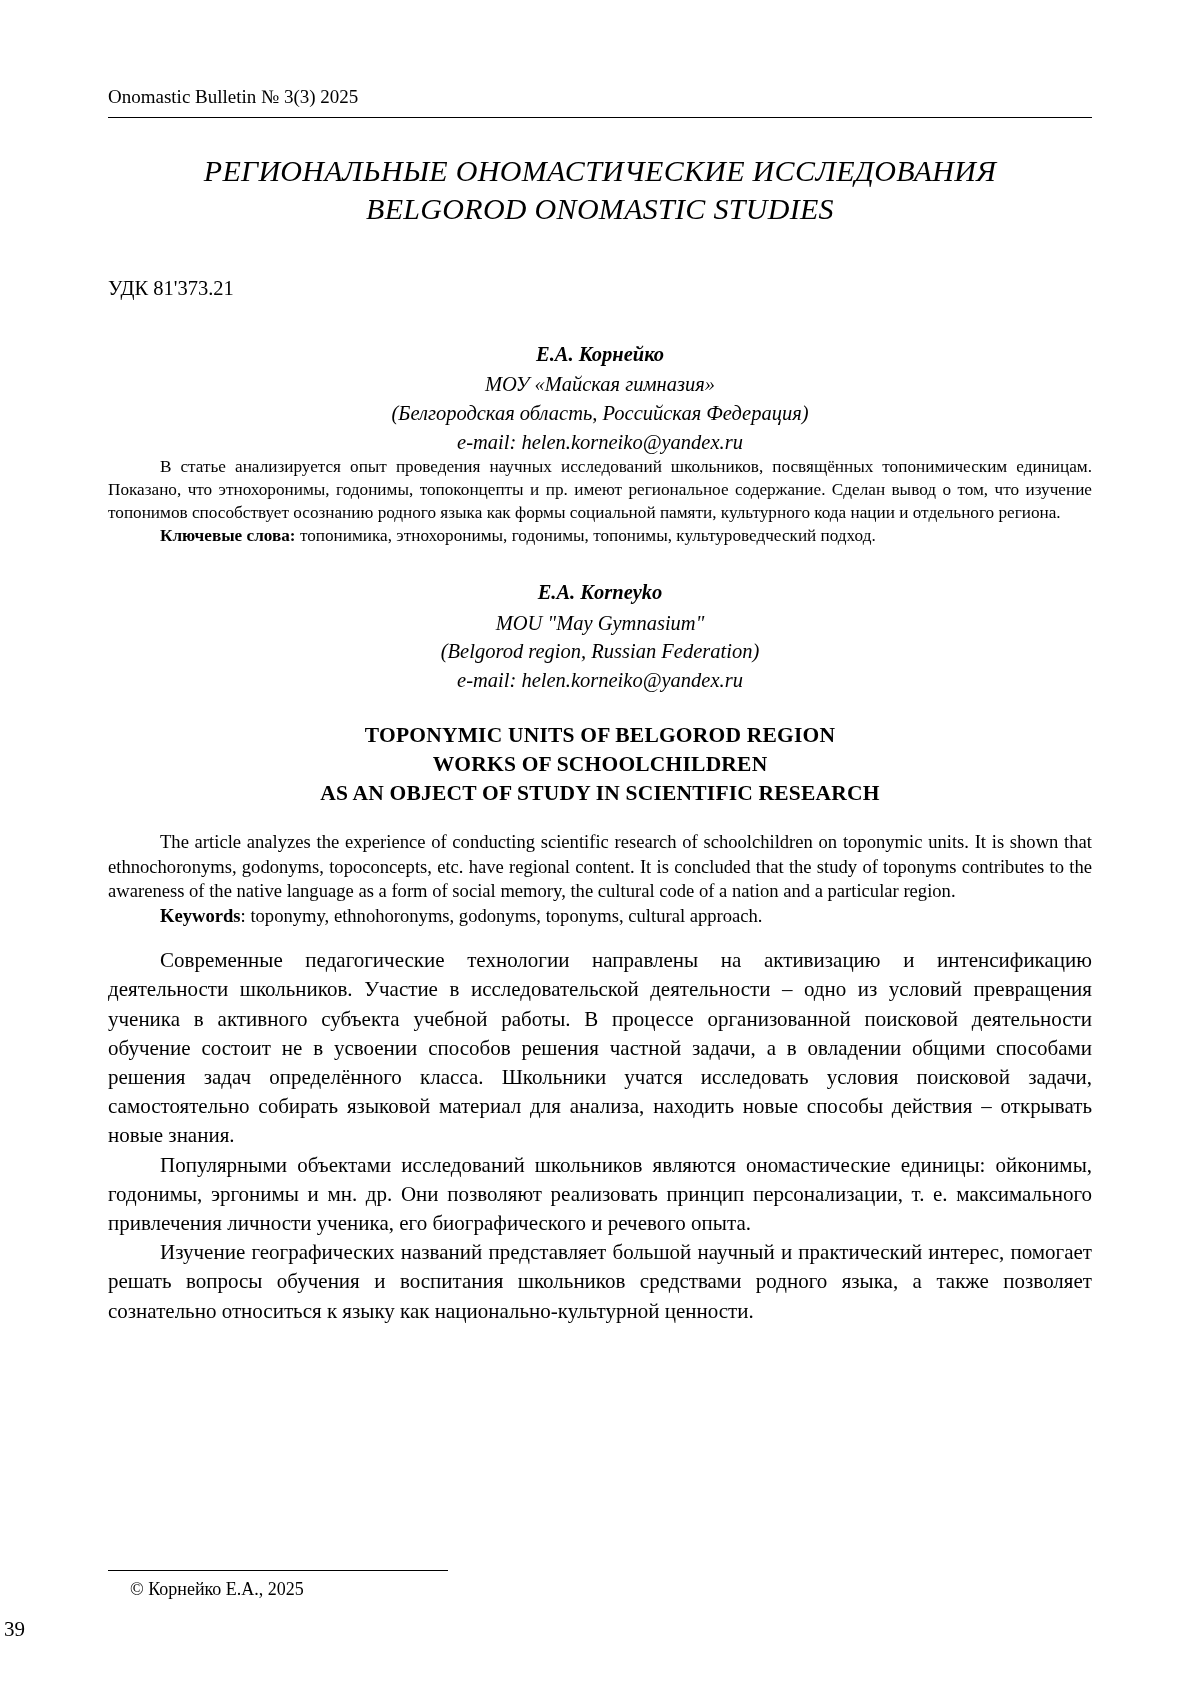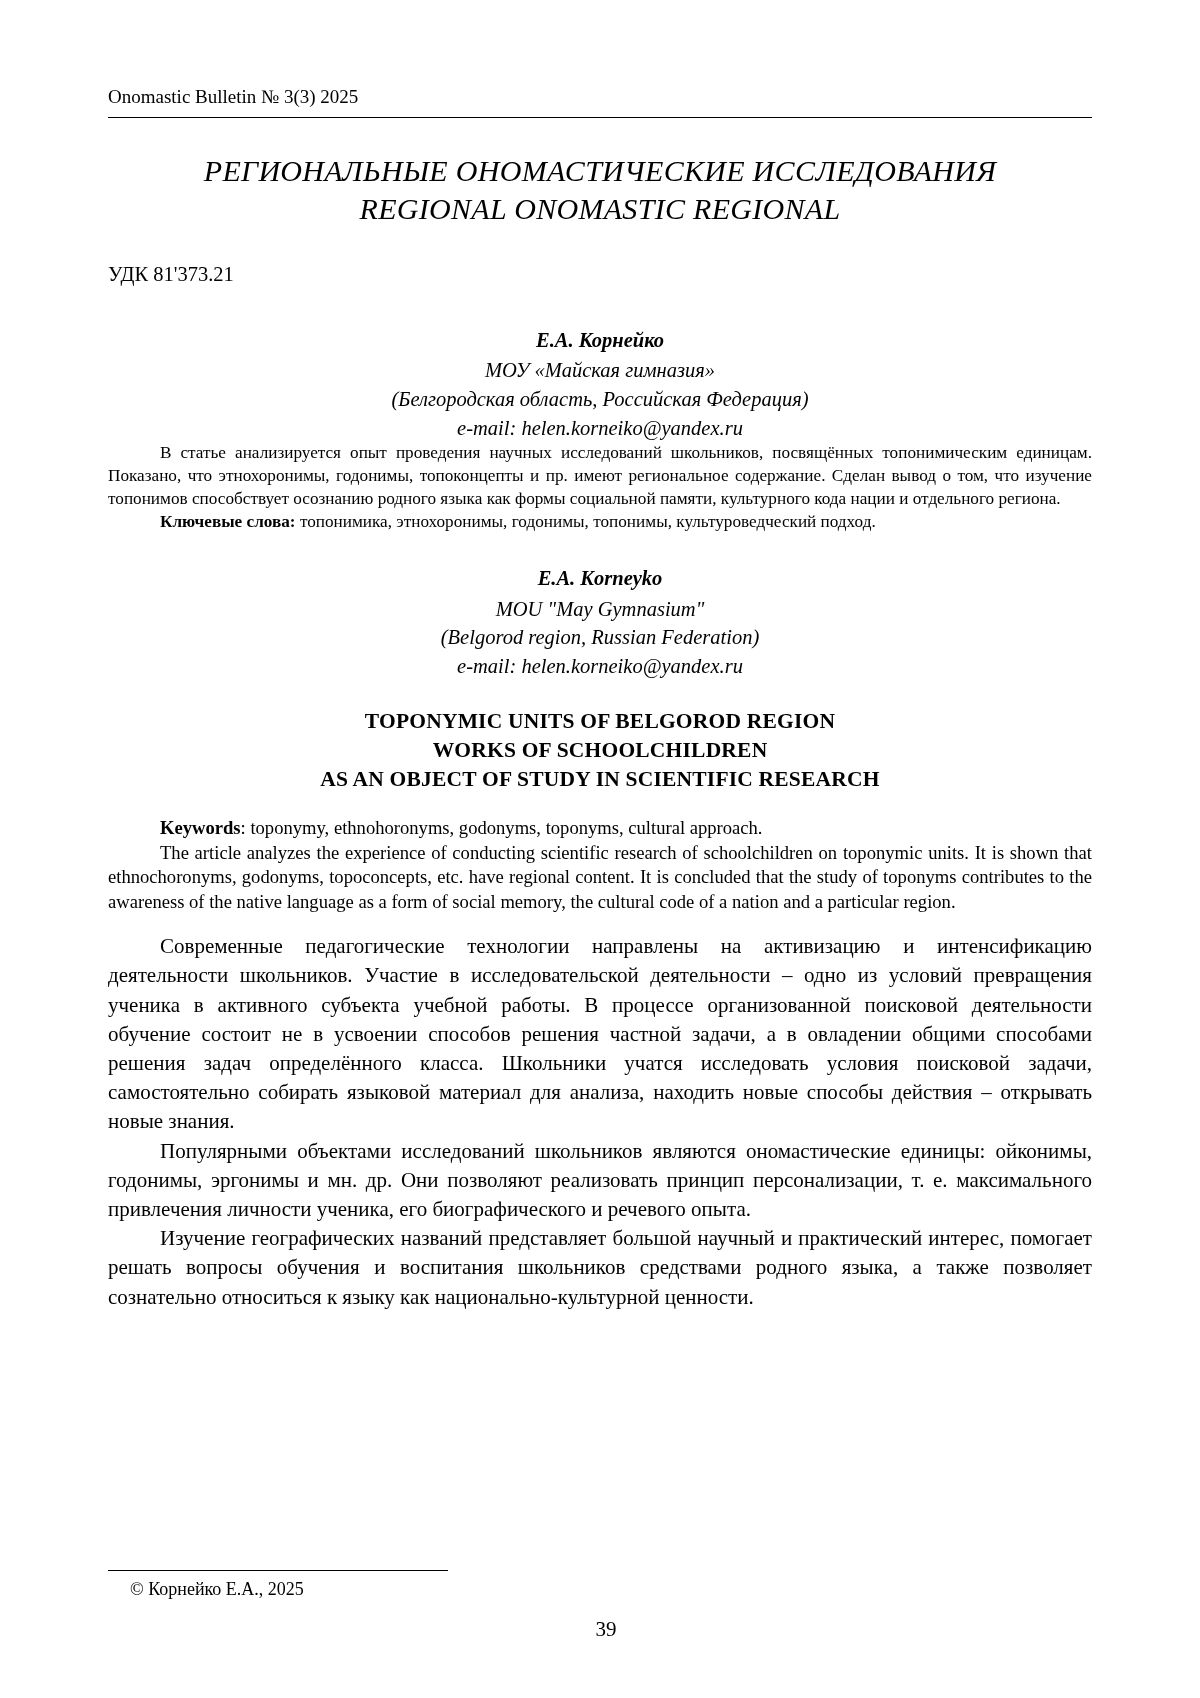--- a/index.html
+++ b/index.html
@@ -29,21 +29,21 @@
   .head-rule {
     border-bottom: 1.6px solid #000;
     margin-bottom: 34px;
   }
   .section-title {
     text-align: center;
     font-style: italic;
     font-size: 30px;
     line-height: 1.28;
     letter-spacing: 0.3px;
-    margin-bottom: 34px;
+    margin-bottom: 48px;
   }
   .udc {
     font-size: 20.5px;
     margin-bottom: 40px;
   }
   .author-block {
     text-align: center;
     font-size: 20.5px;
     line-height: 1.4;
   }
@@ -113,37 +113,37 @@
     border-top: 1.4px solid #000;
     margin-bottom: 8px;
   }
   .copyright {
     font-size: 18px;
     padding-left: 22px;
   }
   .page-number {
     position: absolute;
     bottom: 24px;
-    left: 12px;
+    left: 4px;
     right: 0;
-    text-align: center;
+    text-align: left;
     font-size: 21px;
   }
 </style>
 </head>
 <body>
 
 <div class="page">
 
   <div class="running-head">Onomastic Bulletin № 3(3) 2025</div>
   <div class="head-rule"></div>
 
   <div class="section-title">
     <div>РЕГИОНАЛЬНЫЕ ОНОМАСТИЧЕСКИЕ ИССЛЕДОВАНИЯ</div>
-    <div>REGIONAL ONOMASTIC REGIONAL</div>
+    <div>BELGOROD ONOMASTIC STUDIES</div>
   </div>
 
   <div class="udc">УДК 81'373.21</div>
 
   <div class="author-block">
     <div class="author-name">Е.А. Корнейко</div>
     <div class="author-affil">МОУ «Майская гимназия»</div>
     <div class="author-affil">(Белгородская область, Российская Федерация)</div>
     <div class="author-email">e-mail: helen.korneiko@yandex.ru</div>
   </div>
@@ -160,22 +160,22 @@
     <div class="author-affil">(Belgorod region, Russian Federation)</div>
     <div class="author-email">e-mail: helen.korneiko@yandex.ru</div>
   </div>
 
   <div class="article-title">
     <div>TOPONYMIC UNITS OF BELGOROD REGION</div>
     <div>WORKS OF SCHOOLCHILDREN</div>
     <div>AS AN OBJECT OF STUDY IN SCIENTIFIC RESEARCH</div>
   </div>
 
+  <p class="abstract-en">The article analyzes the experience of conducting scientific research of schoolchildren on toponymic units. It is shown that ethnochoronyms, godonyms, topoconcepts, etc. have regional content. It is concluded that the study of toponyms contributes to the awareness of the native language as a form of social memory, the cultural code of a nation and a particular region.</p>
   <p class="abstract-en"><b>Keywords</b><span>: toponymy, ethnohoronyms, godonyms, toponyms, cultural approach.</span></p>
-  <p class="abstract-en">The article analyzes the experience of conducting scientific research of schoolchildren on toponymic units. It is shown that ethnochoronyms, godonyms, topoconcepts, etc. have regional content. It is concluded that the study of toponyms contributes to the awareness of the native language as a form of social memory, the cultural code of a nation and a particular region.</p>
 
   <div class="body-text">
     <p>Современные педагогические технологии направлены на активизацию и интенсификацию деятельности  школьников. Участие в исследовательской деятельности – одно из условий превращения ученика в активного субъекта учебной работы. В процессе организованной поисковой деятельности обучение состоит не в усвоении способов решения частной задачи, а в овладении общими способами решения задач определённого класса. Школьники учатся исследовать условия поисковой задачи, самостоятельно собирать языковой материал для анализа, находить новые способы действия – открывать новые знания.</p>
     <p>Популярными объектами исследований школьников являются ономастические единицы: ойконимы, годонимы, эргонимы и мн. др. Они позволяют реализовать принцип персонализации, т. е. максимального привлечения личности ученика, его биографического и речевого опыта.</p>
     <p>Изучение географических названий представляет большой научный и практический интерес, помогает решать вопросы обучения и воспитания школьников средствами родного языка,  а также позволяет сознательно относиться к языку как национально-культурной ценности.</p>
   </div>
 
   <div class="footer">
     <div class="footnote-rule"></div>
     <div class="copyright">© Корнейко Е.А., 2025</div>

